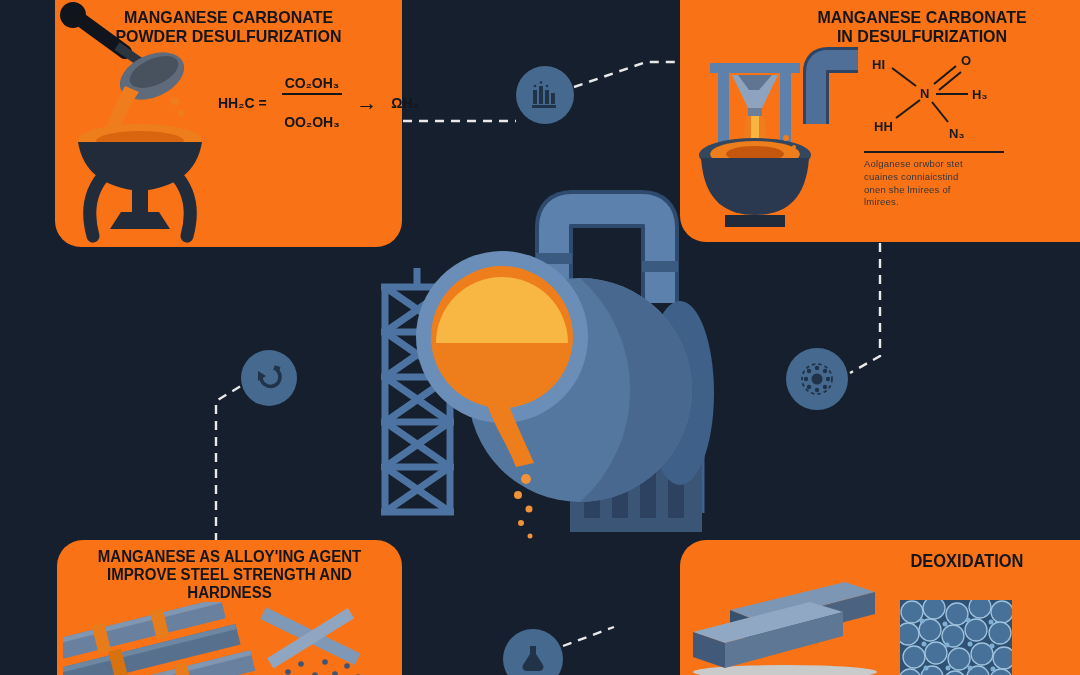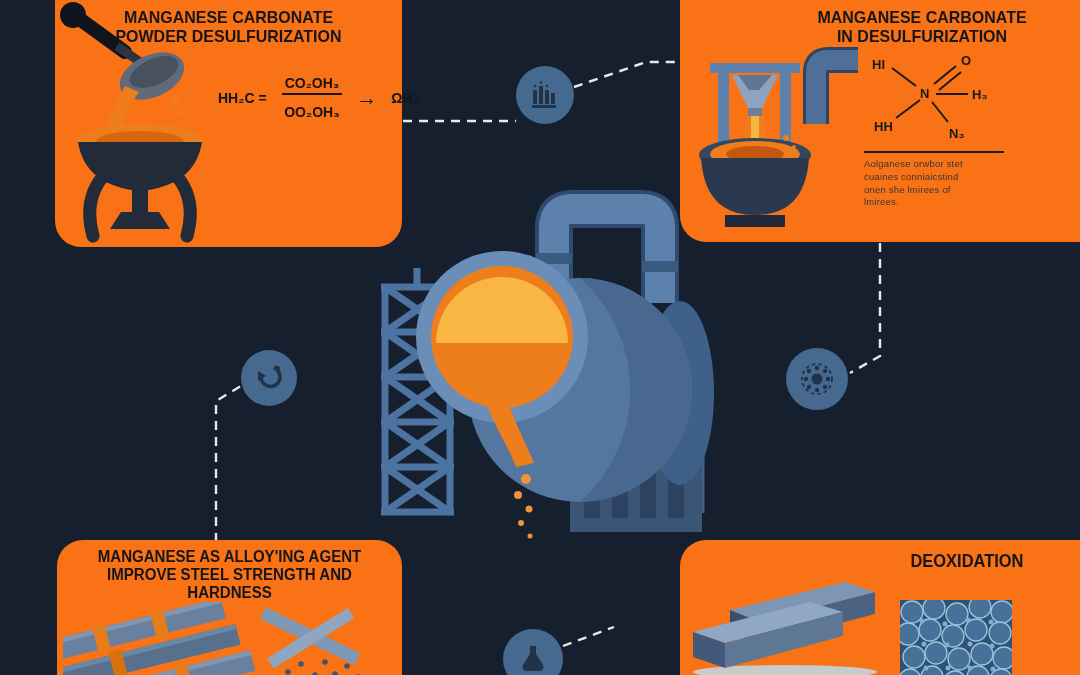--- a/index.html
+++ b/index.html
@@ -20,21 +20,21 @@
   .card-tl .title{top:8px;left:0;right:0;font-size:17px}
   .card-tr .title{top:8px;left:70px;right:6px;font-size:17px}
   .card-bl .title{top:8px;left:0;right:0;font-size:16px}
   .card-br .title{top:12px;left:0;right:0;text-align:right;padding-right:68px;font-size:17.5px}
 
   
   .equation{position:absolute;left:163px;top:74px;display:flex;align-items:center;gap:15px;
             font-weight:bold;font-size:14px;color:#15151a;white-space:nowrap}
   .frac{display:flex;flex-direction:column;align-items:center;line-height:1.3}
   .frac .num{border-bottom:2.5px solid #15151a;padding:0 3px 1px}
-  .frac .den{padding-top:8px}
+  .frac .den{padding-top:18px}
   .eq-arrow{font-size:21px;line-height:1;margin:0 -1px}
 
   
   .mol-col{position:absolute;left:184px;top:48px;width:160px}
   .mol-divider{width:140px;border-top:2px solid #1c1c1c;margin:4px 0 5px}
   .caption{font-size:9.5px;color:#35353a;line-height:1.35;letter-spacing:.2px}
   .caption span{display:block}
 
   
   .fig-ladle{position:absolute;left:0;top:0}

